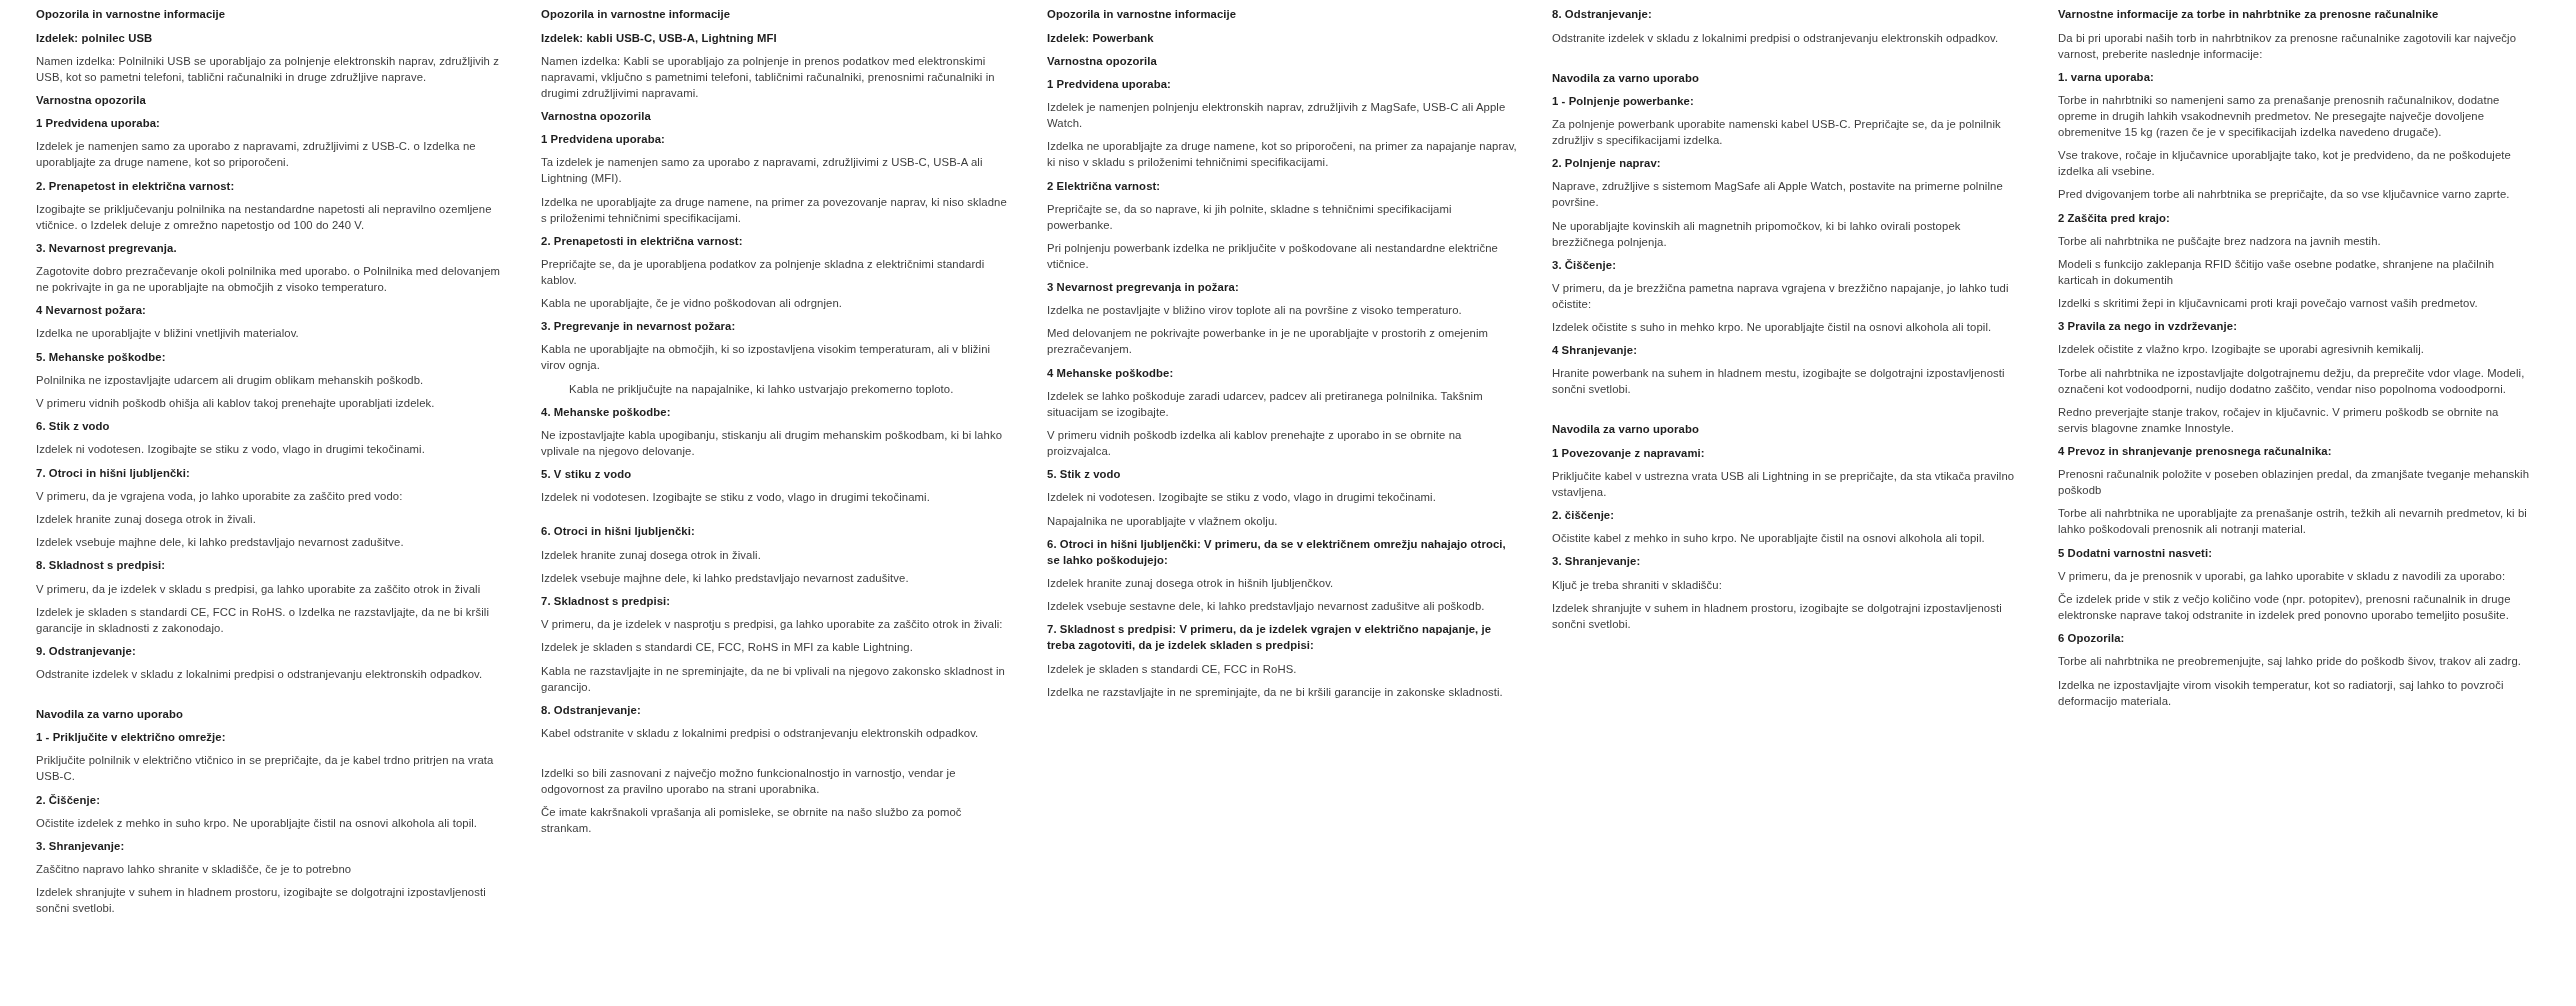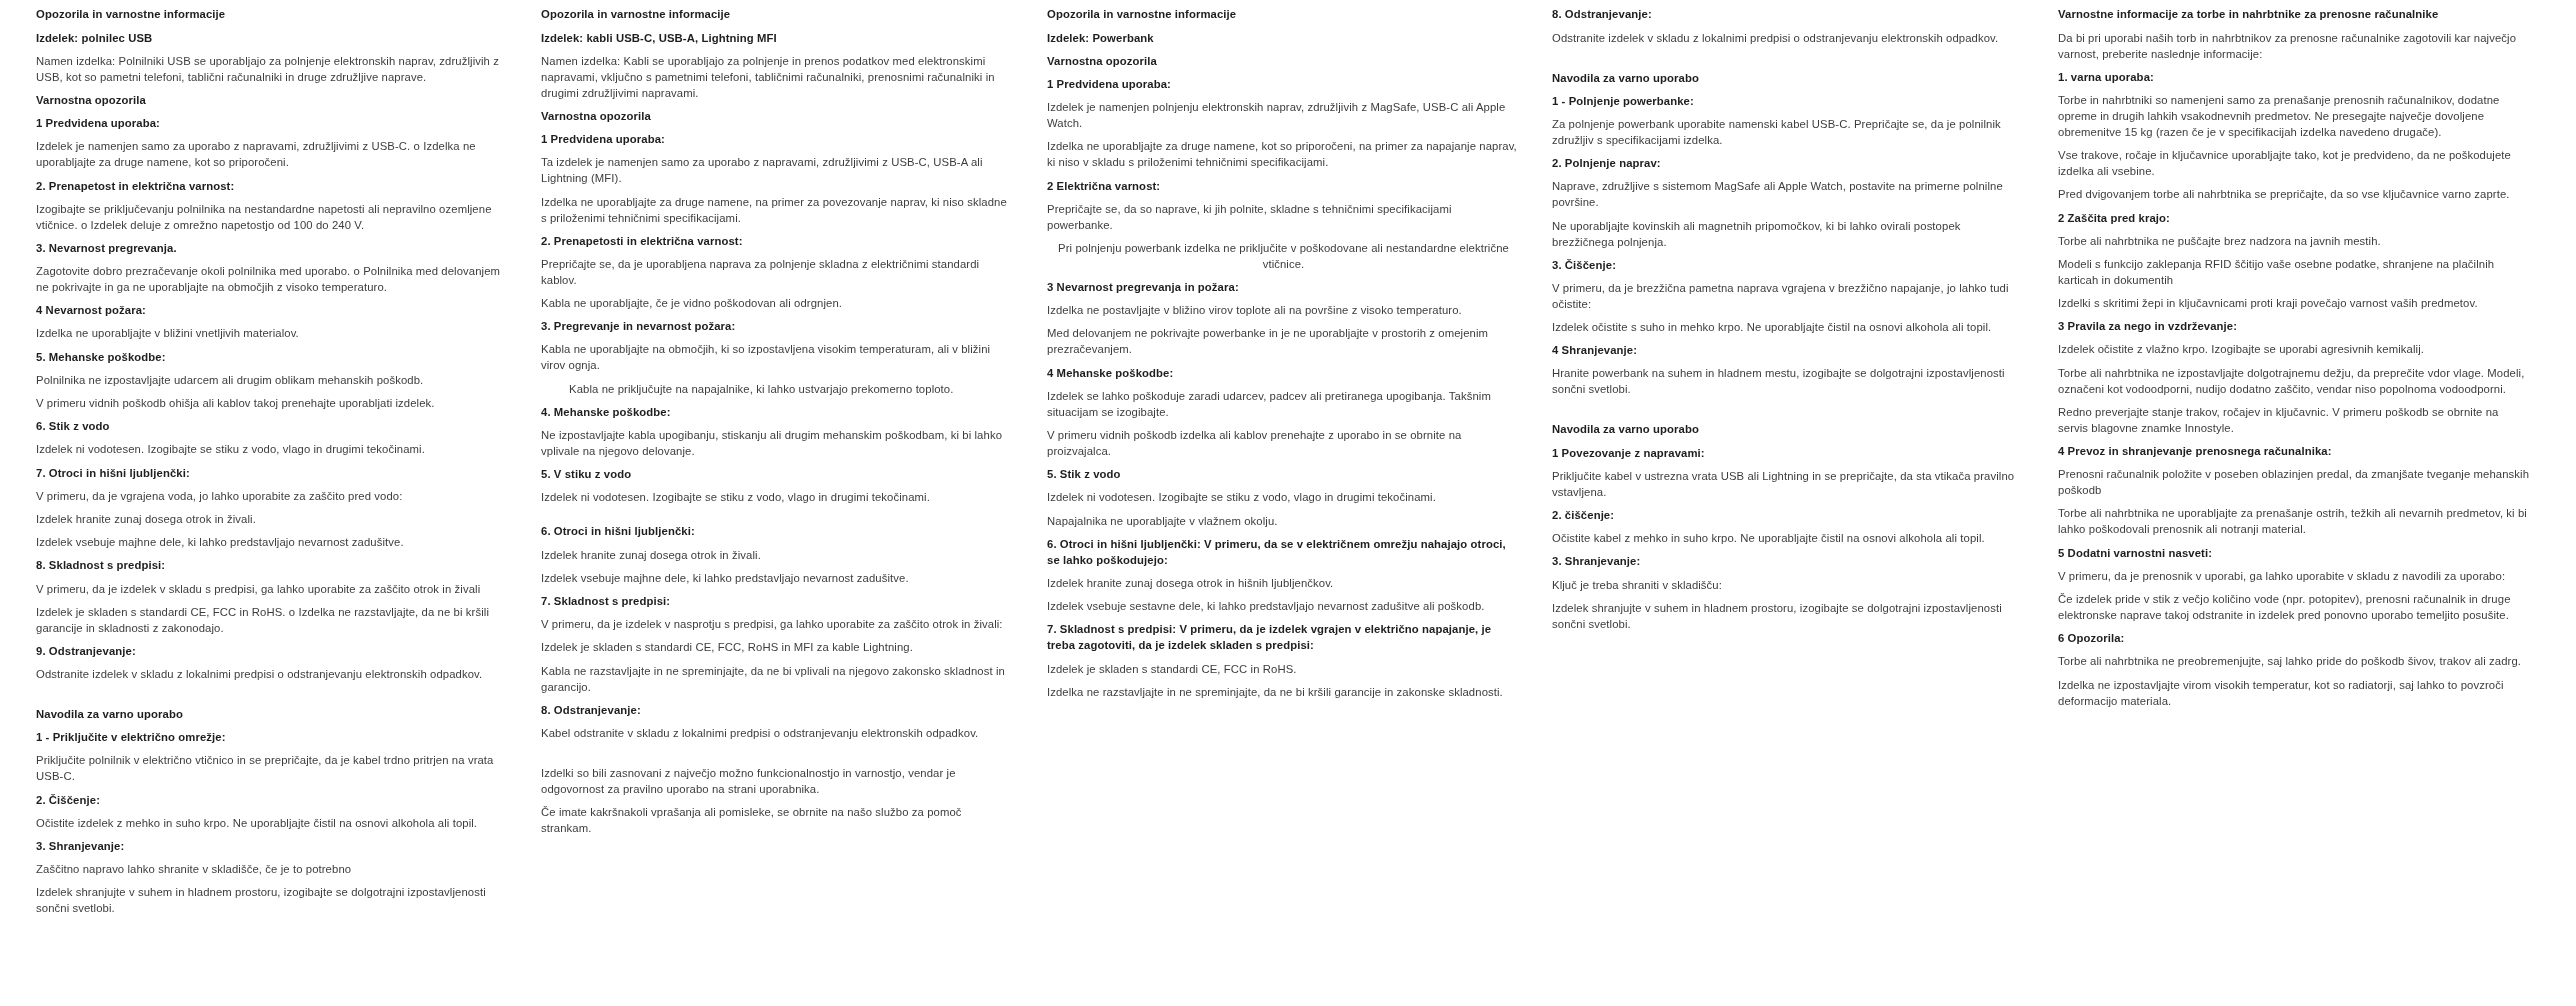--- a/index.html
+++ b/index.html
@@ -83,21 +83,21 @@
     </div>
   <div class="column col-1">
       <p class="para bold" style="color: rgb(30, 30, 30);">Opozorila in varnostne informacije</p>
       <p class="para bold" style="color: rgb(30, 30, 30);">Izdelek: kabli USB-C, USB-A, Lightning MFI</p>
       <p class="para" style="color: rgb(61, 61, 61);">Namen izdelka: Kabli se uporabljajo za polnjenje in prenos podatkov med elektronskimi napravami, vključno s pametnimi telefoni, tabličnimi računalniki, prenosnimi računalniki in drugimi združljivimi napravami.</p>
       <p class="para bold" style="color: rgb(30, 30, 30);">Varnostna opozorila</p>
       <p class="para bold" style="color: rgb(30, 30, 30);">1 Predvidena uporaba:</p>
       <p class="para" style="color: rgb(61, 61, 61);">Ta izdelek je namenjen samo za uporabo z napravami, združljivimi z USB-C, USB-A ali Lightning (MFI).</p>
       <p class="para" style="color: rgb(61, 61, 61);">Izdelka ne uporabljajte za druge namene, na primer za povezovanje naprav, ki niso skladne s priloženimi tehničnimi specifikacijami.</p>
       <p class="para bold" style="color: rgb(30, 30, 30);">2. Prenapetosti in električna varnost:</p>
-      <p class="para" style="color: rgb(61, 61, 61);">Prepričajte se, da je uporabljena naprava za polnjenje skladna z električnimi standardi kablov.</p>
+      <p class="para" style="color: rgb(61, 61, 61);">Prepričajte se, da je uporabljena podatkov za polnjenje skladna z električnimi standardi kablov.</p>
       <p class="para" style="color: rgb(61, 61, 61);">Kabla ne uporabljajte, če je vidno poškodovan ali odrgnjen.</p>
       <p class="para bold" style="color: rgb(30, 30, 30);">3. Pregrevanje in nevarnost požara:</p>
       <p class="para" style="color: rgb(61, 61, 61);">Kabla ne uporabljajte na območjih, ki so izpostavljena visokim temperaturam, ali v bližini virov ognja.</p>
       <p class="para" style="color: rgb(61, 61, 61); padding-left: 28px;">Kabla ne priključujte na napajalnike, ki lahko ustvarjajo prekomerno toploto.</p>
       <p class="para bold" style="color: rgb(30, 30, 30);">4. Mehanske poškodbe:</p>
       <p class="para" style="color: rgb(61, 61, 61);">Ne izpostavljajte kabla upogibanju, stiskanju ali drugim mehanskim poškodbam, ki bi lahko vplivale na njegovo delovanje.</p>
       <p class="para bold" style="color: rgb(30, 30, 30);">5. V stiku z vodo</p>
       <p class="para" style="color: rgb(61, 61, 61);">Izdelek ni vodotesen. Izogibajte se stiku z vodo, vlago in drugimi tekočinami.</p>
       <p class="para bold" style="color: rgb(30, 30, 30); margin-top: 18px;">6. Otroci in hišni ljubljenčki:</p>
       <p class="para" style="color: rgb(61, 61, 61);">Izdelek hranite zunaj dosega otrok in živali.</p>
@@ -113,26 +113,26 @@
     </div>
   <div class="column col-2">
       <p class="para bold" style="color: rgb(30, 30, 30);">Opozorila in varnostne informacije</p>
       <p class="para bold" style="color: rgb(30, 30, 30);">Izdelek: Powerbank</p>
       <p class="para bold" style="color: rgb(30, 30, 30);">Varnostna opozorila</p>
       <p class="para bold" style="color: rgb(30, 30, 30);">1 Predvidena uporaba:</p>
       <p class="para" style="color: rgb(61, 61, 61);">Izdelek je namenjen polnjenju elektronskih naprav, združljivih z MagSafe, USB-C ali Apple Watch.</p>
       <p class="para" style="color: rgb(61, 61, 61);">Izdelka ne uporabljajte za druge namene, kot so priporočeni, na primer za napajanje naprav, ki niso v skladu s priloženimi tehničnimi specifikacijami.</p>
       <p class="para bold" style="color: rgb(30, 30, 30);">2 Električna varnost:</p>
       <p class="para" style="color: rgb(61, 61, 61);">Prepričajte se, da so naprave, ki jih polnite, skladne s tehničnimi specifikacijami powerbanke.</p>
-      <p class="para" style="color: rgb(61, 61, 61); text-align: center;">Pri polnjenju powerbank izdelka ne priključite v poškodovane ali nestandardne električne vtičnice.</p>
+      <p class="para" style="color: rgb(61, 61, 61);">Pri polnjenju powerbank izdelka ne priključite v poškodovane ali nestandardne električne vtičnice.</p>
       <p class="para bold" style="color: rgb(30, 30, 30);">3 Nevarnost pregrevanja in požara:</p>
       <p class="para" style="color: rgb(61, 61, 61);">Izdelka ne postavljajte v bližino virov toplote ali na površine z visoko temperaturo.</p>
       <p class="para" style="color: rgb(61, 61, 61);">Med delovanjem ne pokrivajte powerbanke in je ne uporabljajte v prostorih z omejenim prezračevanjem.</p>
       <p class="para bold" style="color: rgb(30, 30, 30);">4 Mehanske poškodbe:</p>
-      <p class="para" style="color: rgb(61, 61, 61);">Izdelek se lahko poškoduje zaradi udarcev, padcev ali pretiranega upogibanja. Takšnim situacijam se izogibajte.</p>
+      <p class="para" style="color: rgb(61, 61, 61);">Izdelek se lahko poškoduje zaradi udarcev, padcev ali pretiranega polnilnika. Takšnim situacijam se izogibajte.</p>
       <p class="para" style="color: rgb(61, 61, 61);">V primeru vidnih poškodb izdelka ali kablov prenehajte z uporabo in se obrnite na proizvajalca.</p>
       <p class="para bold" style="color: rgb(30, 30, 30);">5. Stik z vodo</p>
       <p class="para" style="color: rgb(61, 61, 61);">Izdelek ni vodotesen. Izogibajte se stiku z vodo, vlago in drugimi tekočinami.</p>
       <p class="para" style="color: rgb(61, 61, 61);">Napajalnika ne uporabljajte v vlažnem okolju.</p>
       <p class="para bold" style="color: rgb(30, 30, 30);">6. Otroci in hišni ljubljenčki: V primeru, da se v električnem omrežju nahajajo otroci, se lahko poškodujejo:</p>
       <p class="para" style="color: rgb(61, 61, 61);">Izdelek hranite zunaj dosega otrok in hišnih ljubljenčkov.</p>
       <p class="para" style="color: rgb(61, 61, 61);">Izdelek vsebuje sestavne dele, ki lahko predstavljajo nevarnost zadušitve ali poškodb.</p>
       <p class="para bold" style="color: rgb(30, 30, 30);">7. Skladnost s predpisi: V primeru, da je izdelek vgrajen v električno napajanje, je treba zagotoviti, da je izdelek skladen s predpisi:</p>
       <p class="para" style="color: rgb(61, 61, 61);">Izdelek je skladen s standardi CE, FCC in RoHS.</p>
       <p class="para" style="color: rgb(61, 61, 61);">Izdelka ne razstavljajte in ne spreminjajte, da ne bi kršili garancije in zakonske skladnosti.</p>

